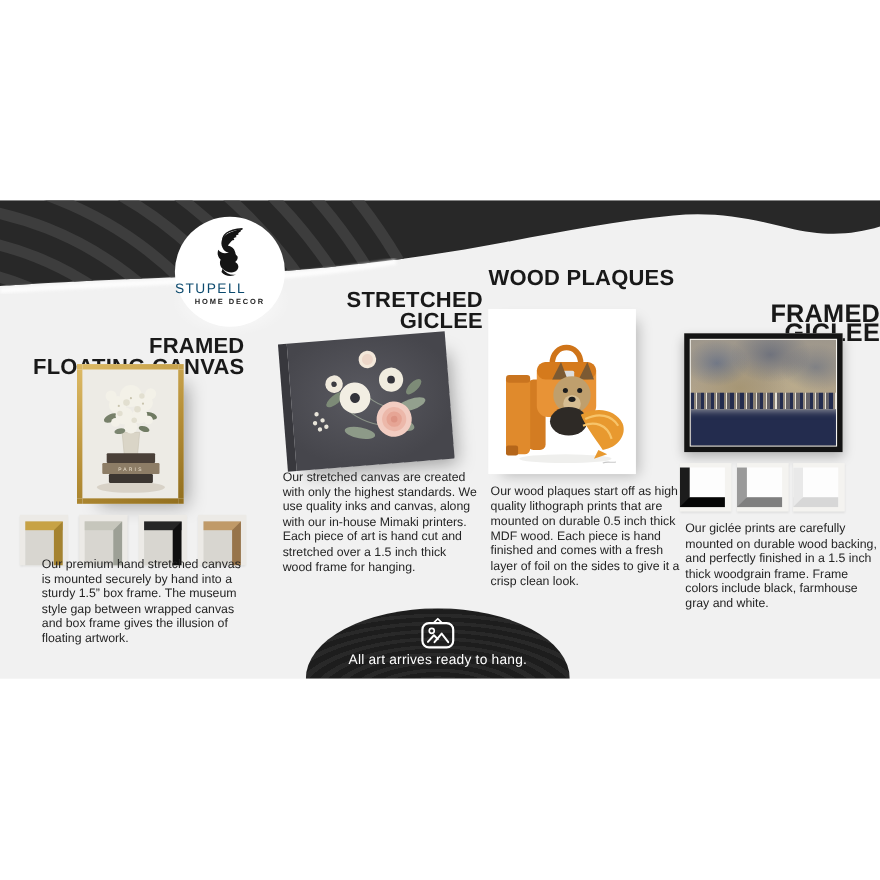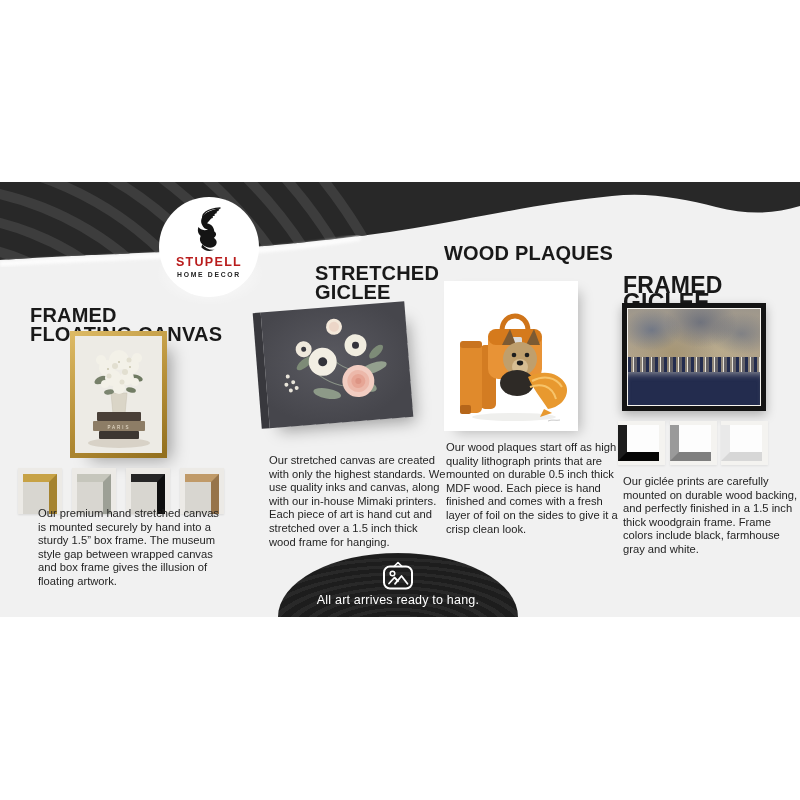--- a/index.html
+++ b/index.html
@@ -10,35 +10,35 @@
 
   
   .panel{position:absolute;left:0;top:183px;width:800px;height:434px;background:#f1f1f1;}
   .band-svg{position:absolute;left:0;top:182px;width:800px;height:100px;}
   .logo-glow{position:absolute;left:138px;top:232px;width:144px;height:84px;
              background:radial-gradient(closest-side,rgba(255,255,255,0.95),rgba(255,255,255,0) 75%);}
 
   
   .logo{position:absolute;left:159px;top:197px;width:100px;height:100px;border-radius:50%;background:#ffffff;}
   .logo-s{position:absolute;left:50%;top:8px;transform:translateX(-50%);width:46px;height:48px;}
-  .logo-brand{position:absolute;left:0;top:58px;width:100%;text-align:center;
-              font-size:12.5px;font-weight:700;letter-spacing:1.3px;color:#b91c1c;}
+  .logo-brand{position:absolute;left:0;top:58px;width:100%;text-align:left;
+              font-size:12.5px;font-weight:400;letter-spacing:1.3px;color:#0c4a6e;}
   .logo-tag{position:absolute;left:0;top:74px;width:100%;text-align:center;
             font-size:6.8px;font-weight:700;letter-spacing:1.7px;color:#222;}
 
   
   h2{position:absolute;margin:0;font-weight:700;color:#191919;font-size:20px;line-height:19px;letter-spacing:0.2px;}
-  h2 span{display:block;}
+  h2 span{display:block;text-align:right;}
   .h1{left:30px;top:285px;margin-top:21px;}
   .h2{left:284px;top:264px;margin-left:31px;}
   .h3{left:444px;top:244px;}
   .h4{left:623px;top:277px;font-size:23px;line-height:17px;}
   p{position:absolute;margin:0;font-size:11.2px;line-height:13.6px;color:#242424;}
   .p1{left:38px;top:507px;width:182px;}
-  .p2{left:257px;top:454px;width:178px;margin-left:12px;}
+  .p2{left:257px;top:428px;width:178px;}
   .p3{left:446px;top:441px;width:177px;}
   .p4{left:623px;top:475px;width:177px;}
 
   
   .art1{position:absolute;left:70px;top:331px;width:97px;height:127px;background:#edebe5;
         border:5px solid;border-image:linear-gradient(150deg,#dcb964,#b68f37 55%,#93701f) 1;
         box-shadow:12px 10px 16px -8px rgba(0,0,0,0.35);}
   .art1 svg{position:absolute;inset:0;width:100%;height:100%;}
 
   

